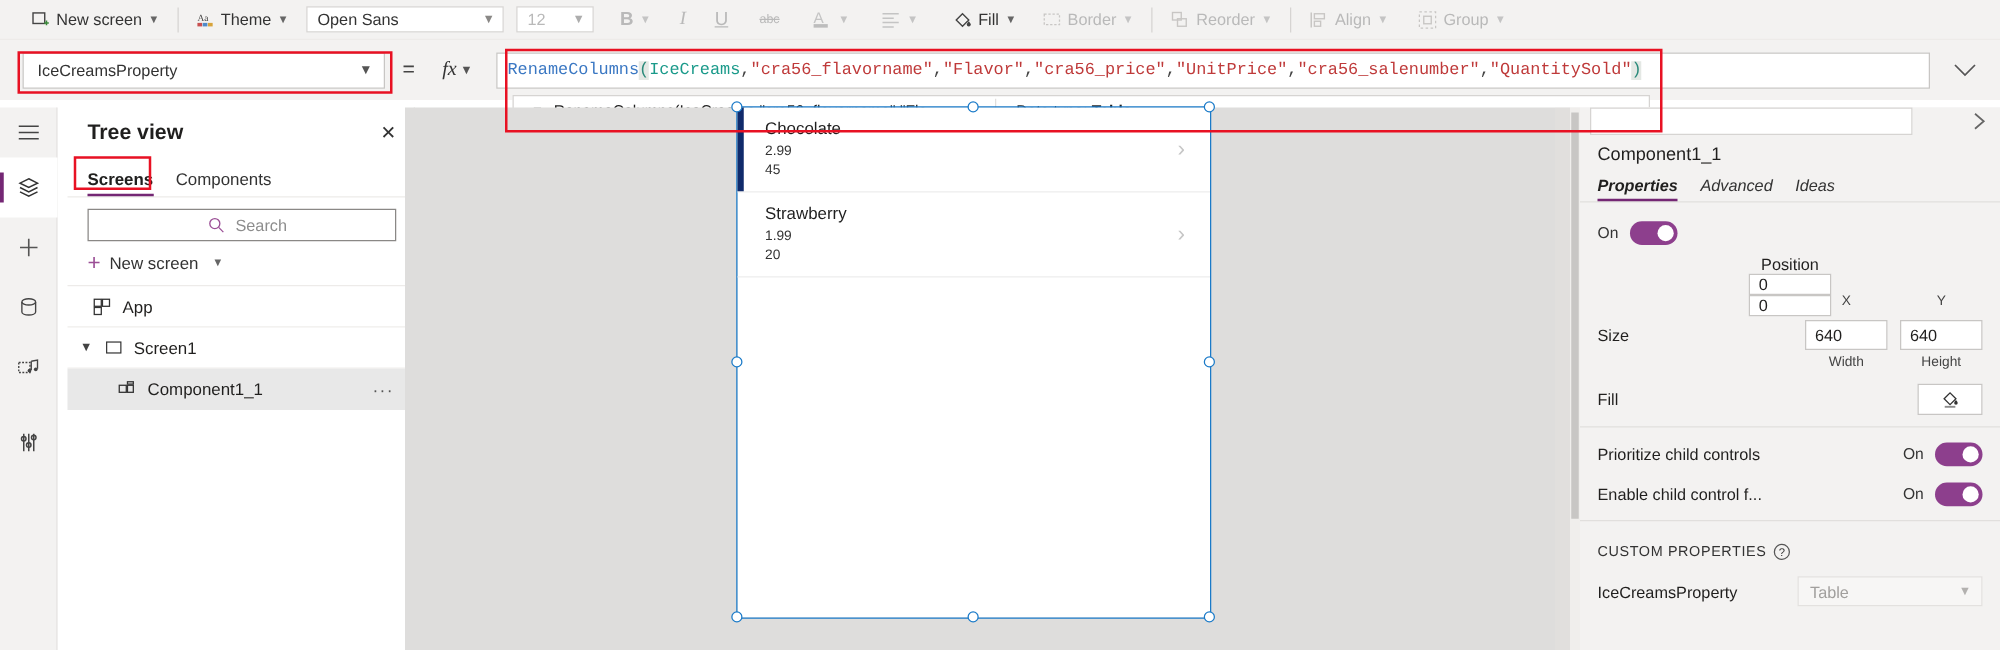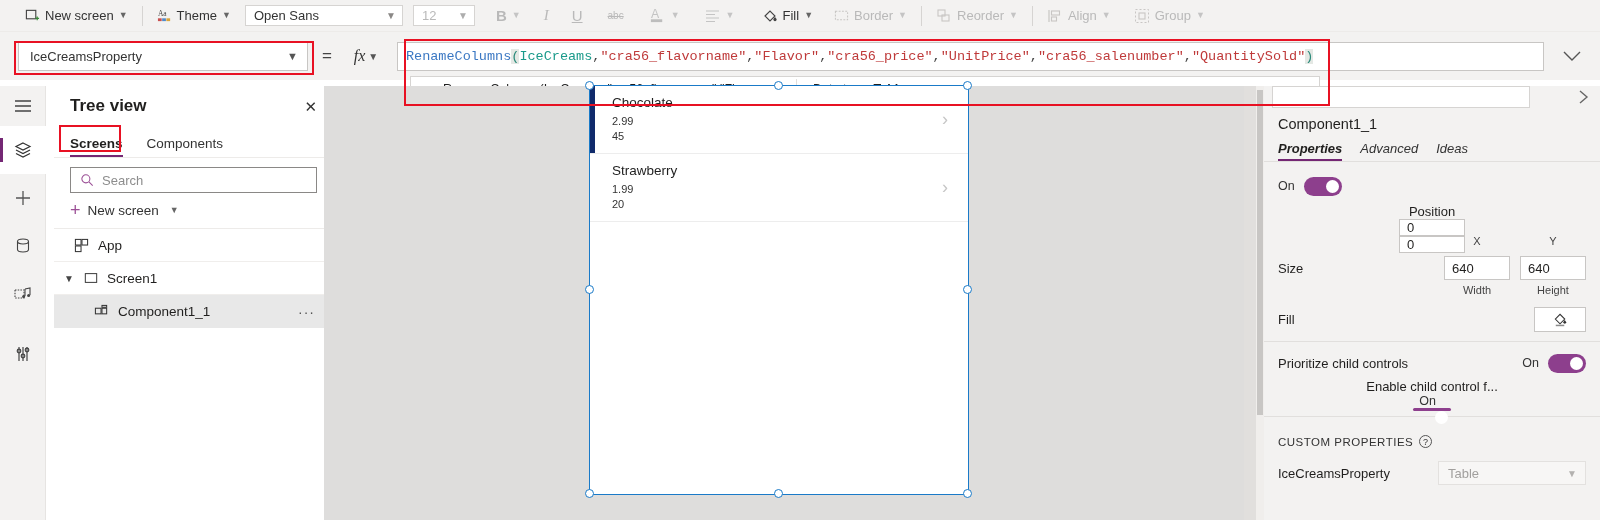--- a/index.html
+++ b/index.html
@@ -108,32 +108,32 @@
   .tree {
     position: absolute; left: 54px; top: 86px; width: 278px; height: 434px;
     background: #fff; border-right: 1px solid #e1dfdd;
   }
   .tree-head {
     height: 40px; display: flex; align-items: center; justify-content: space-between;
     padding: 0 14px 0 16px;
   }
   .tree-title { font-size: 17px; color: #201f1e; font-weight: bold; }
   .tree-close { font-size: 15px; color: #333; line-height: 1; }
-  .tree-tabs { height: 32px; display: flex; align-items: flex-end; padding-left: 16px; gap: 24px;
+  .tree-tabs { height: 32px; display: flex; align-items: flex-end; padding-left: 16px; gap: 18px;
                border-bottom: 1px solid #edebe9; }
   .ttab { font-size: 13.5px; color: #333; padding-bottom: 6px; position: relative; }
   .ttab.active { font-weight: bold; color: #201f1e; }
   .ttab.active::after {
     content: ""; position: absolute; left: 0; right: 0; bottom: 0; height: 2px; background: #742774;
   }
   .search-wrap { padding: 9px 14px 6px 16px; }
   .searchbox {
     height: 26px; border: 1px solid #8a8886; background: #fff;
     display: flex; align-items: center; gap: 8px; padding-left: 9px;
-    font-size: 13px; color: #8d8d8d;
+    font-size: 13px; color: #8d8d8d; justify-content: center;
   }
   .newscreen-row {
     display: flex; align-items: center; gap: 7px; padding: 2px 0 9px 16px;
     font-size: 13.5px; color: #333;
     border-bottom: 1px solid #edebe9;
   }
   .plus-purple { color: #9b4f96; font-size: 18px; line-height: 1; }
   .tree-row {
     height: 33px; display: flex; align-items: center; gap: 9px;
     font-size: 13.5px; color: #201f1e; border-bottom: 1px solid #f0eeec;
@@ -583,21 +583,21 @@
       <div class="hr"></div>
 
       <div class="prow" style="height:32px;">
         <span class="plabel">Prioritize child controls</span>
         <span class="onlabel">On</span>
         <span class="toggle">
             <span class="knob"></span>
           </span>
       </div>
 
-      <div class="prow" style="height:32px;flex-direction:column;">
+      <div class="prow" style="height:32px;">
         <span class="plabel">Enable child control f...</span>
         <span class="onlabel">On</span>
         <span class="toggle">
             <span class="knob"></span>
           </span>
       </div>
 
       <div class="hr"></div>
 
       <div class="cp-head">

